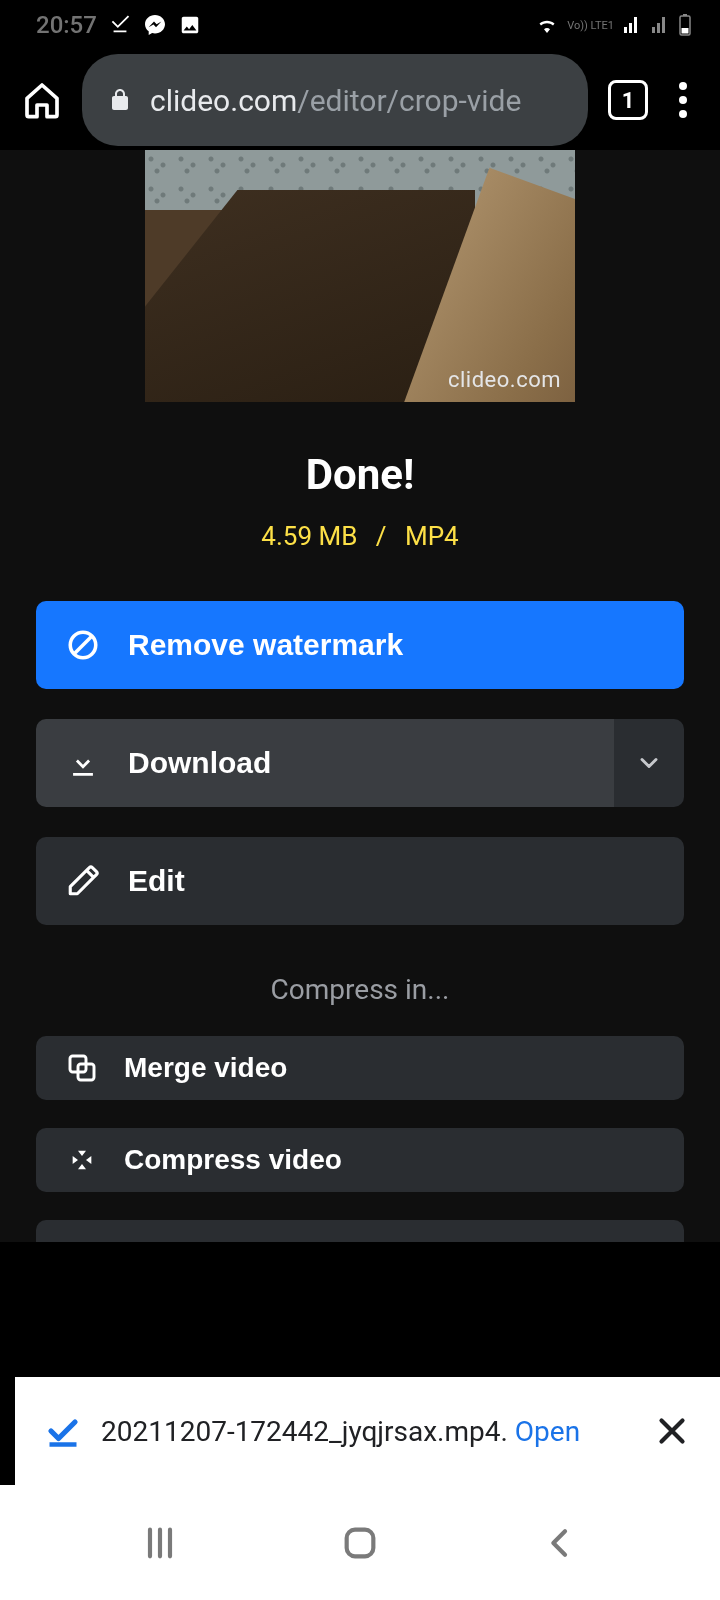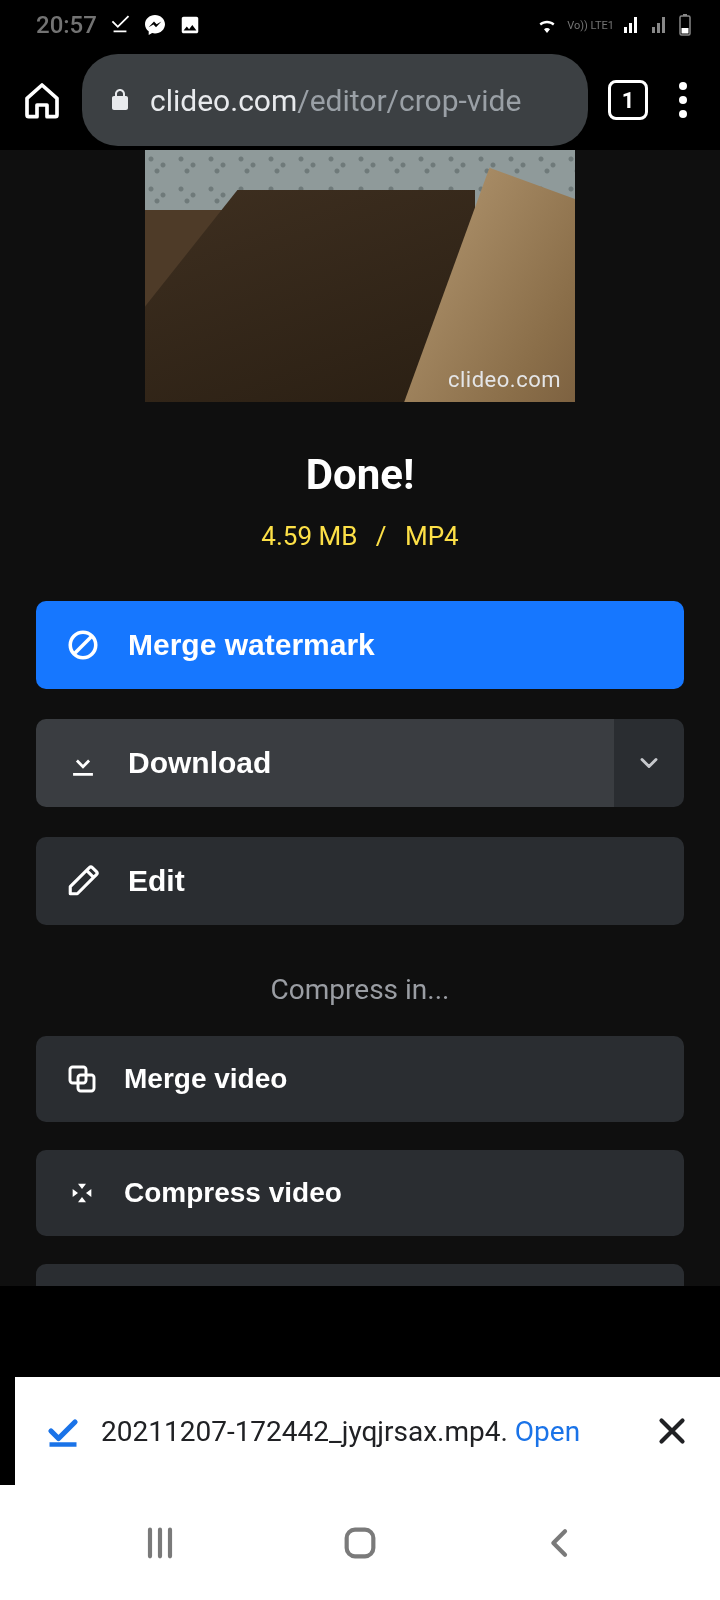--- a/index.html
+++ b/index.html
@@ -57,21 +57,21 @@
   .btn { width: 100%; border: none; border-radius: 10px; display: flex; align-items: center; padding: 0 30px; height: 88px; font-size: 30px; font-weight: 600; color: #fff; margin-bottom: 30px; cursor: pointer; background: #2a2d31; }
   .btn .bicon { width: 34px; height: 34px; margin-right: 28px; flex-shrink: 0; }
   .btn.primary { background: #1677ff; }
   .btn-split { display: flex; margin-bottom: 30px; }
   .btn-split .btn { margin-bottom: 0; border-radius: 10px 0 0 10px; background: #3a3d41; }
   .btn-split .chev { width: 80px; background: #2a2d31; border: none; border-radius: 0 10px 10px 0; display: flex; align-items: center; justify-content: center; cursor: pointer; }
   
   .continue-label { text-align: center; color: #9a9da3; font-size: 28px; padding: 18px 0 30px; }
   
   .cbtns { padding: 0 36px; }
-  .cbtn { width: 100%; border: none; border-radius: 10px; display: flex; align-items: center; padding: 0 30px; height: 86px; font-size: 28px; font-weight: 600; color: #fff; background: #2a2d31; margin-bottom: 28px; cursor: pointer; }
+  .cbtn { width: 100%; border: none; border-radius: 10px; display: flex; align-items: center; padding: 0 30px; height: 64px; font-size: 28px; font-weight: 600; color: #fff; background: #2a2d31; margin-bottom: 28px; cursor: pointer; }
   .cbtn .bicon { width: 32px; height: 32px; margin-right: 26px; flex-shrink: 0; }
   .cbtn.peek { height: 22px; margin-bottom: 0; border-radius: 10px 10px 0 0; }
   
   
   .dlbar { position: absolute; left: 15px; right: 0; bottom: 115px; height: 108px; background: #fff; display: flex; align-items: center; padding: 0 30px; gap: 20px; }
   .dlbar .check { width: 36px; height: 36px; flex-shrink: 0; }
   .dlbar .dltxt { flex: 1; font-size: 28px; color: #202124; white-space: nowrap; overflow: hidden; }
   .dlbar .dltxt .open { color: #1a73e8; }
   .dlbar .xbtn { width: 36px; height: 36px; flex-shrink: 0; cursor: pointer; }
   .dlbar-divider { position:absolute; left:0; right:0; bottom:113px; height:2px; background:#e0e0e0; }
@@ -154,21 +154,21 @@
       <span>MP4</span>
     </div>
   </div>
 
   <div class="btns">
     <button class="btn primary">
       <svg class="bicon" viewBox="0 0 24 24">
           <circle cx="12" cy="12" r="9" fill="none" stroke="#fff" stroke-width="2.5"></circle>
           <line x1="6" y1="18" x2="18" y2="6" stroke="#fff" stroke-width="2.5"></line>
         </svg>
-      <span>Merge watermark</span>
+      <span>Remove watermark</span>
     </button>
 
     <div class="btn-split">
       <button class="btn">
         <svg class="bicon" viewBox="0 0 24 24">
             <path fill="#fff" d="M12 3v10.2l-3.6-3.6L7 11l5 5 5-5-1.4-1.4L12 13.2V3h0zM5 19h14v2H5v-2z"></path>
           </svg>
         <span>Download</span>
       </button>
       <button class="chev">

